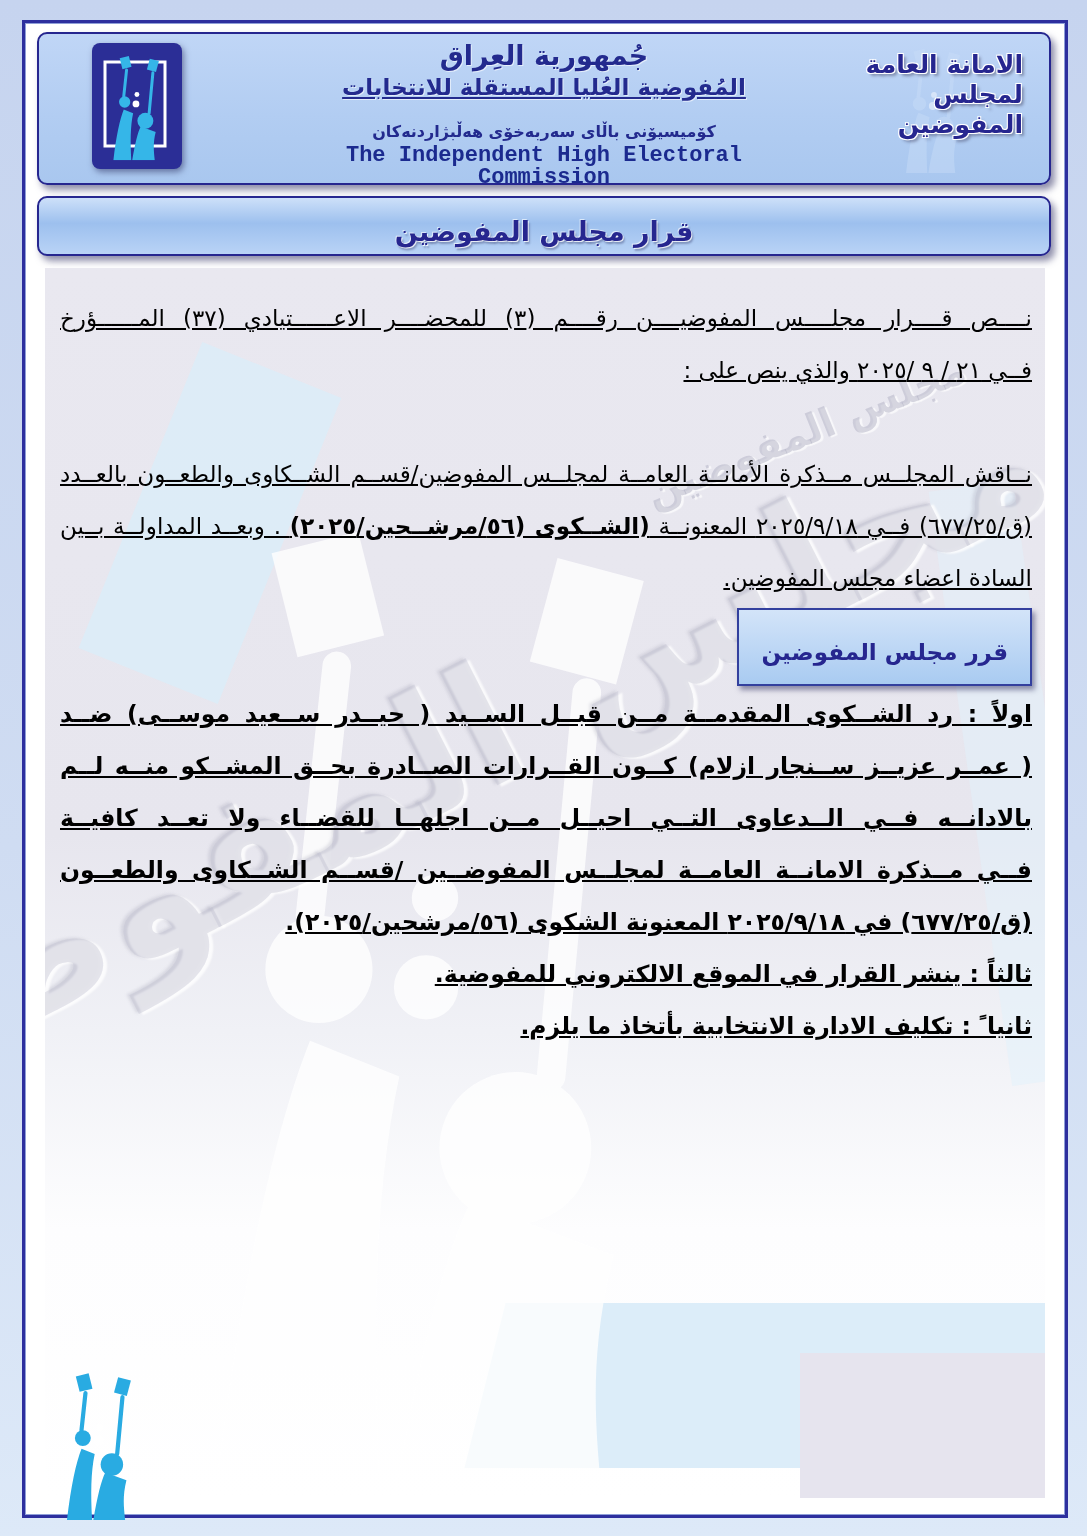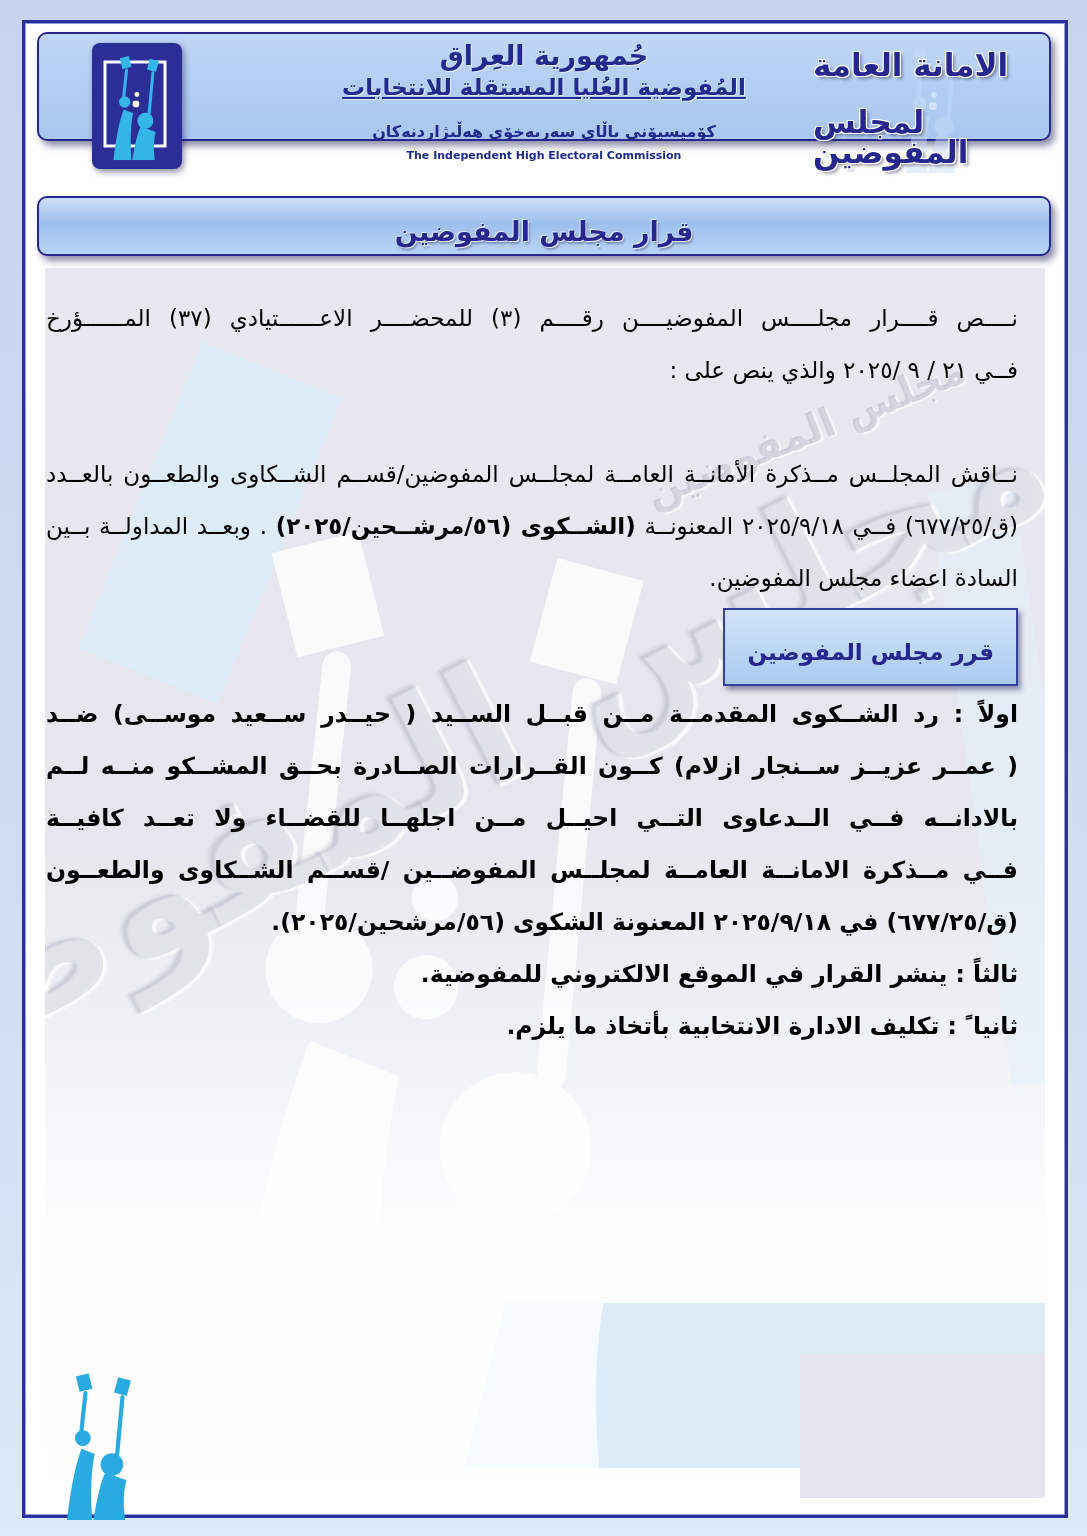--- a/index.html
+++ b/index.html
@@ -11,39 +11,39 @@
     overflow:hidden;
   }
   .page {
     position:absolute; left:22px; top:20px; width:1046px; height:1498px;
     background:#ffffff;
     border:3px solid #2d2f9e;
     box-shadow:0 0 0 1px #8f9fd8 inset;
   }
   
   .header-box {
-    position:absolute; left:12px; top:9px; width:1014px; height:109px;
+    position:absolute; left:12px; top:9px; width:1014px; height:153px;
     border:2px solid #26268f; border-radius:10px;
     background:linear-gradient(180deg,#c0d6f6 0%,#b2cdf2 55%,#a9c7ef 100%);
     box-shadow:4px 5px 7px rgba(50,50,100,.55);
   }
   .logo-badge { position:absolute; left:53px; top:9px; width:90px; height:126px;
     filter:drop-shadow(2px 3px 3px rgba(30,30,80,.5)); }
   .brand-center { position:absolute; left:50%; top:6px; transform:translateX(-50%);
     width:460px; text-align:center; color:#232a8e; }
   .brand-ar1 { font-size:27px; font-weight:bold; line-height:32px;
     text-shadow:1px 1px 0 rgba(255,255,255,.6); }
   .brand-ar2 { font-size:23px; font-weight:bold; line-height:30px;
     text-shadow:1px 1px 0 rgba(255,255,255,.6);text-decoration:underline; }
   .brand-ku  { font-size:16px; font-weight:bold; line-height:26px; margin-top:17px; }
-  .brand-en  { font-size:11px; font-weight:bold; line-height:22px; color:#1b2a8f; }
+  .brand-en  { font-size:22px; font-weight:bold; line-height:22px; color:#1b2a8f;font-family:Liberation Mono, monospace; }
   .secretariat { position:absolute; right:26px; top:16px; width:210px;
-    text-align:left; color:#26268f; font-weight:bold; font-size:31px; line-height:30px;
+    text-align:right; color:#26268f; font-weight:bold; font-size:25px; line-height:30px;
     text-shadow:1px 1px 0 #fff,-1px -1px 0 #fff,1px -1px 0 #fff,-1px 1px 0 #fff,3px 3px 3px rgba(60,60,90,.45); }
-  .secretariat .sec-line2 { margin-top:27px; }
+  .secretariat .sec-line2 { }
   .sec-wm { position:absolute; right:55px; top:14px; width:120px; height:125px; opacity:.45; color:#cadef8; }
   
   .title-bar {
     position:absolute; left:12px; top:173px; width:1014px; height:60px;
     border:2px solid #26268f; border-radius:10px;
     background:linear-gradient(180deg,#cde0f9 0%,#9dc0ee 45%,#b9d3f6 100%);
     box-shadow:4px 5px 7px rgba(50,50,100,.55);
     display:flex; align-items:center; justify-content:center;
   }
   .title-bar-text { font-size:27px; font-weight:bold; color:#26268f;
@@ -59,22 +59,22 @@
   .wm-lav-1  { left:755px; top:1085px; width:265px; height:145px; background:#e6e4ee; }
   .wm-figure { left:70px; top:255px; width:640px; height:1000px; color:#ffffff; opacity:.8; }
   .wm-text-big { position:absolute; left:-50px; top:330px; width:1100px;
     font-size:168px; font-weight:bold; color:rgba(192,191,207,.38);
     text-shadow:3px 3px 2px rgba(255,255,255,.8), -2px -2px 3px rgba(150,150,170,.25);
     transform:rotate(-27deg); white-space:nowrap; direction:rtl; }
   .wm-text-small { position:absolute; left:590px; top:140px; font-size:40px; font-weight:bold;
     color:rgba(170,170,190,.45); text-shadow:2px 2px 1px rgba(255,255,255,.7);
     transform:rotate(-22deg); direction:rtl; }
   
-  .content { position:absolute; left:21px; top:269px; width:972px;
-    direction:rtl; color:#000; font-size:23px; line-height:52px; }
+  .content { position:absolute; left:35px; top:269px; width:972px;
+    direction:rtl; color:#000; font-size:23px; line-height:52px;text-decoration:underline; }
   .line { height:52px; overflow:hidden; }
   .jl { text-align:justify; text-align-last:justify; }
   .rl { text-align:right; }
   .bold { font-weight:bold; }
   .gap52 { height:52px; }
   .decision-badge {
     margin:4px 0 0 0; display:inline-block;
     border:2px solid #33409e; background:linear-gradient(180deg,#d3e4f9,#a9cbf1);
     color:#26268f; font-weight:bold; font-size:23px;
     padding:16px 22px 6px 22px; box-shadow:3px 4px 5px rgba(50,50,100,.5);

